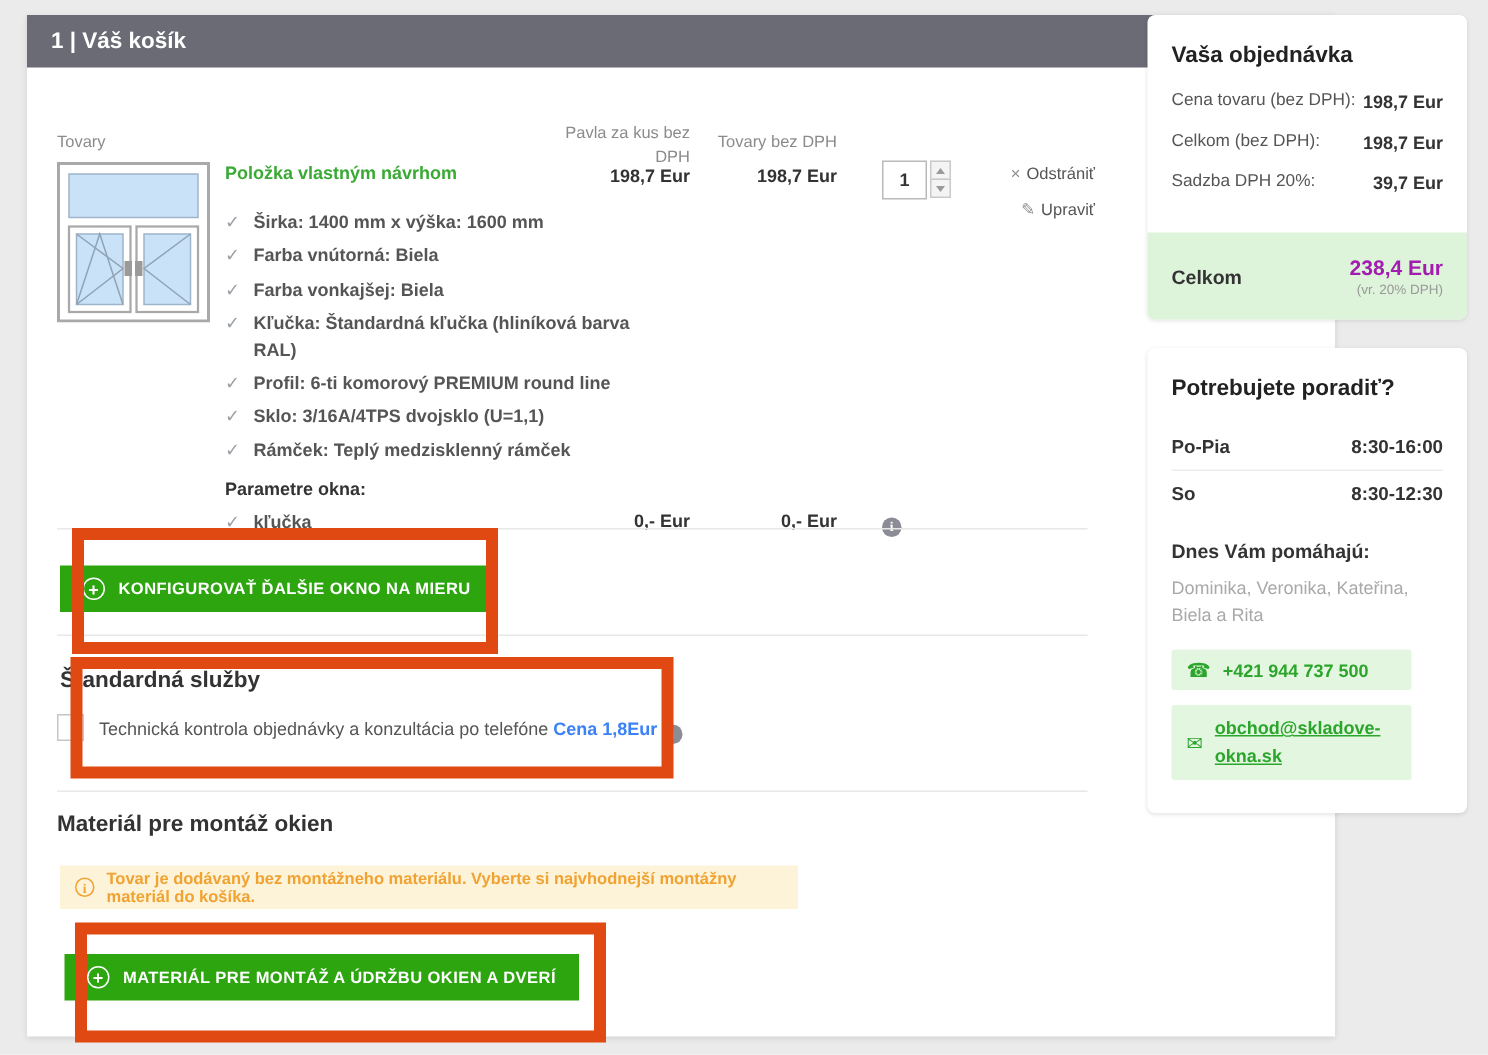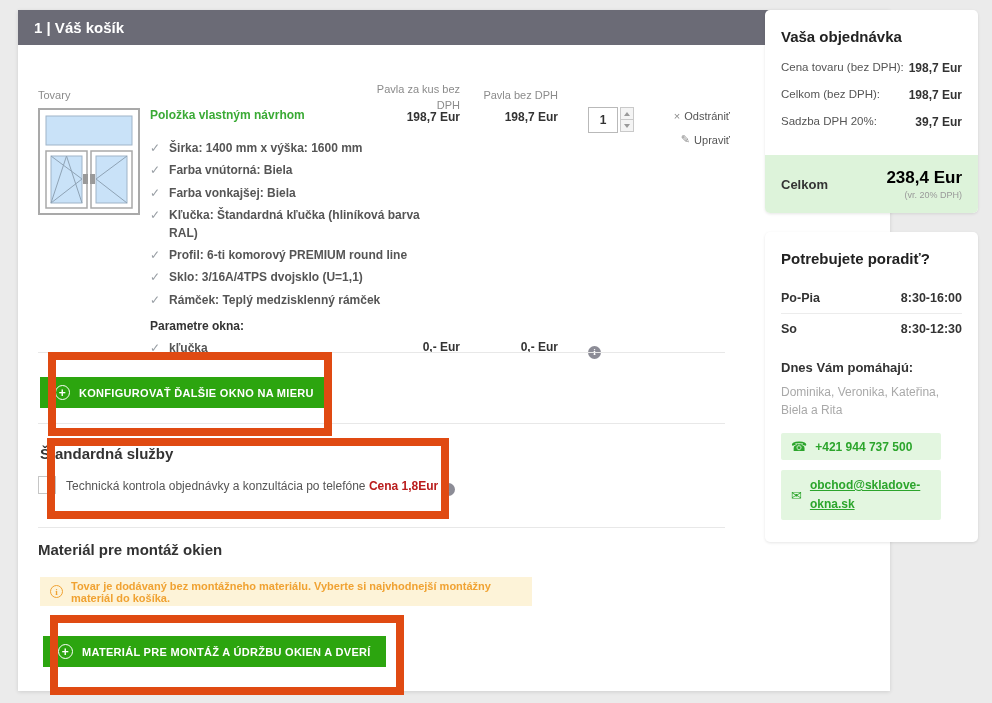--- a/index.html
+++ b/index.html
@@ -51,21 +51,21 @@
   .btn-configure { left:22px; top:367px; }
   .btn-material { left:25px; top:626px; }
   .plus-circle { width:15px; height:15px; border:1px solid #fff; border-radius:50%; display:flex; align-items:center; justify-content:center; font-size:12px; font-weight:bold; line-height:1; }
 
   .section-heading { position:absolute; font-size:15px; font-weight:bold; color:#333; }
   .services-heading { left:22px; top:435px; }
   .material-heading { left:20px; top:531px; }
 
   .checkbox { position:absolute; left:20px; top:466px; width:18px; height:18px; border:1px solid #c6c6c6; background:#fff; cursor:pointer; }
   .checkbox-label { position:absolute; left:48px; top:469px; font-size:12px; color:#555; }
-  .checkbox-label b { color:#b91c1c; }
+  .checkbox-label b { color:#3b82f6; }
 
   .info-icon { display:inline-block; width:13px; height:13px; border-radius:50%; background:#8c8c96; color:#fff; font-size:9px; font-weight:bold;
     text-align:center; line-height:13px; font-family:"Liberation Serif",serif; vertical-align:-2px; cursor:pointer; }
 
   .warning-box { position:absolute; left:22px; top:567px; width:492px; height:29px; background:#fdf3d8; display:flex; align-items:center; gap:8px; padding:0 10px; }
   .warning-info { width:13px; height:13px; border-radius:50%; border:1px solid #f0a232; color:#f0a232; font-size:9px; font-weight:bold; text-align:center;
     line-height:12px; font-family:"Liberation Serif",serif; flex:0 0 auto; }
   .warning-text { color:#f0a232; font-size:11px; font-weight:bold; }
 
   
@@ -80,21 +80,21 @@
   .card-help { top:232px; height:310px; }
   .card-pad { padding:18px 16px 0 16px; }
   .card-heading { font-size:15px; font-weight:bold; color:#222; }
   .order-rows { margin-top:16px; }
   .order-row { display:flex; justify-content:space-between; margin-bottom:13px; }
   .order-row .lbl { font-size:11.5px; color:#555; }
   .order-row .val { font-size:12px; font-weight:bold; color:#333; }
   .total-box { position:absolute; left:0; right:0; bottom:0; height:58px; background:#ddf3da; border-radius:0 0 5px 5px; display:flex; align-items:center; justify-content:space-between; padding:0 16px; }
   .total-label { font-size:13px; font-weight:bold; color:#333; }
   .total-right { text-align:right; }
-  .total-value { font-size:17px; font-weight:bold; color:#000000; }
+  .total-value { font-size:14px; font-weight:bold; color:#a21caf; }
   .total-note { font-size:9px; color:#999; margin-top:2px; }
 
   .hours { margin-top:16px; }
   .hours-row { display:flex; justify-content:space-between; padding:8px 0; font-size:12.5px; font-weight:bold; color:#333; }
   .hours-row.bordered { border-bottom:1px solid #ececec; }
   .today-heading { margin-top:16px; font-size:13px; font-weight:bold; color:#333; }
   .today-names { margin-top:8px; font-size:12px; color:#a9a9a9; line-height:1.5; }
   .contact-btn { margin-top:14px; background:#e3f6e0; border-radius:2px; padding:6px 10px; display:flex; align-items:center; gap:8px; cursor:pointer; width:160px; }
   .contact-btn .cicon { color:#2ca52c; font-size:13px; flex:0 0 auto; }
   .contact-btn .ctext { color:#2ca52c; font-size:12px; font-weight:bold; }
@@ -104,21 +104,21 @@
 </head>
 <body>
 
 <div class="main-panel">
   <div class="panel-header">
     <span>1 | Váš košík</span>
   </div>
 
   <div class="col-head col-tovary">Tovary</div>
   <div class="col-head col-unit">Pavla za kus bez DPH</div>
-  <div class="col-head col-total">Pavla bez DPH</div>
+  <div class="col-head col-total">Tovary bez DPH</div>
   <div class="col-head col-qty">Počet</div>
 
   <div class="window-img">
     <svg width="102" height="107" viewBox="0 0 102 107" xmlns="http://www.w3.org/2000/svg">
       <rect x="1" y="1" width="100" height="105" fill="#ffffff" stroke="#a9a9a9" stroke-width="2"></rect>
       <rect x="8" y="8" width="86" height="29" fill="#c9e2f8" stroke="#9fb4c8" stroke-width="1"></rect>
       <rect x="8" y="43" width="41" height="57" fill="#ffffff" stroke="#a9a9a9" stroke-width="1.5"></rect>
       <rect x="13" y="48" width="31" height="47" fill="#c9e2f8" stroke="#9fb4c8" stroke-width="1"></rect>
       <rect x="53" y="43" width="41" height="57" fill="#ffffff" stroke="#a9a9a9" stroke-width="1.5"></rect>
       <rect x="58" y="48" width="31" height="47" fill="#c9e2f8" stroke="#9fb4c8" stroke-width="1"></rect>

